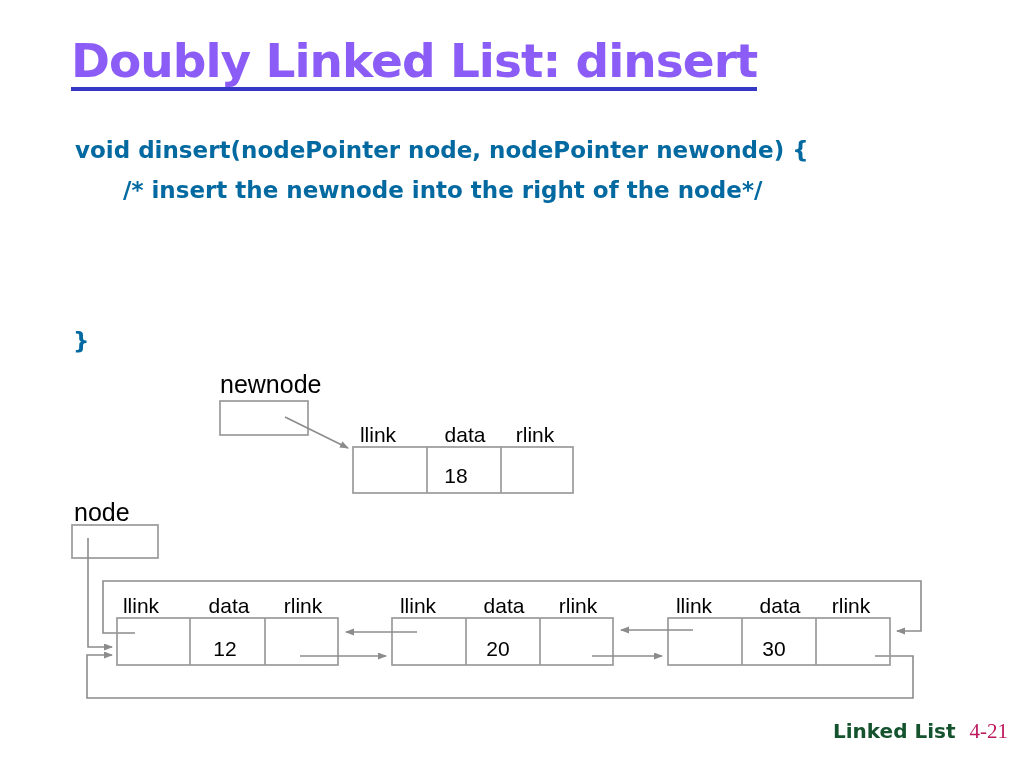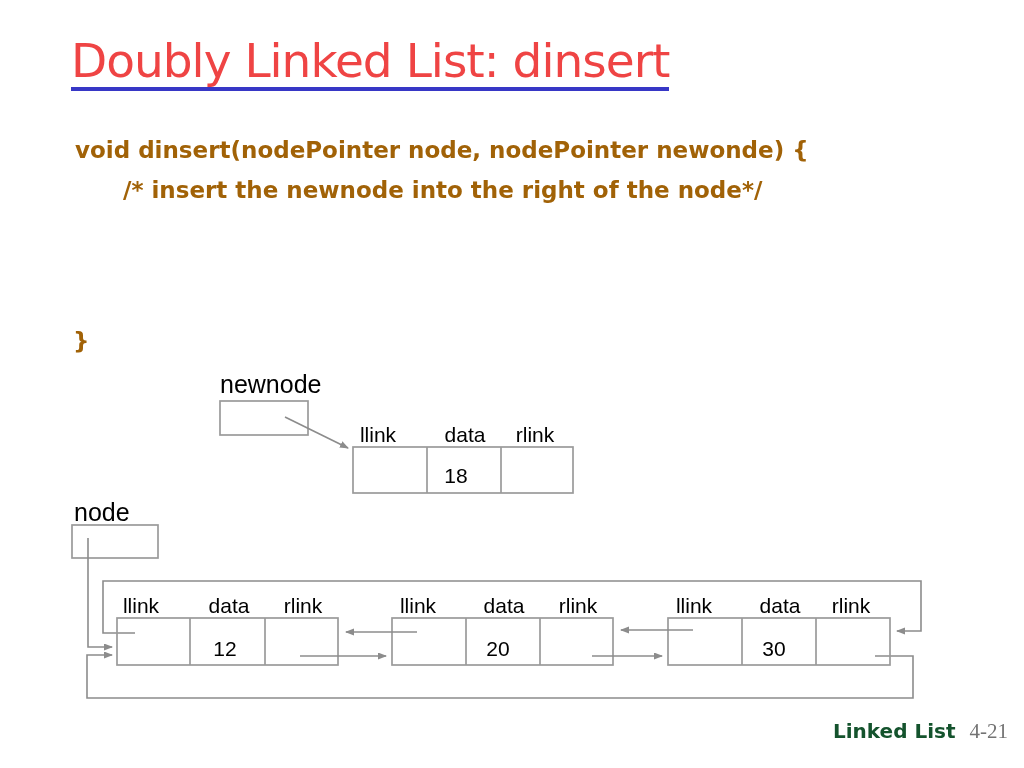--- a/index.html
+++ b/index.html
@@ -14,31 +14,31 @@
     background: #ffffff;
     overflow: hidden;
     font-family: "DejaVu Sans", "Liberation Sans", sans-serif;
   }
   .title {
     position: absolute;
     left: 71px;
     top: 36px;
     margin: 0;
     font-size: 47px;
-    font-weight: normal;
-    color: #ef4444;
+    font-weight: bold;
+    color: #8b5cf6;
     letter-spacing: -1px;
     border-bottom: 4px solid #3737c6;
     padding-bottom: 2px;
     line-height: 1.05;
     white-space: nowrap;
   }
   .code-line {
     position: absolute;
-    color: #a16207;
+    color: #0369a1;
     font-weight: bold;
     font-size: 23px;
     white-space: pre;
     line-height: 1.2;
   }
   .cl-1 { left: 75px;  top: 137px; }
   .cl-2 { left: 123px; top: 169px; margin-top: 8px; }
   .cl-3 { left: 127px; top: 214px; }
   .cl-4 { left: 127px; top: 255px; }
   .cl-5 { left: 127px; top: 296px; }
@@ -85,21 +85,21 @@
     white-space: nowrap;
   }
   .footer-label {
     font-size: 20px;
     font-weight: bold;
     color: #14532d;
   }
   .footer-page {
     font-family: "Liberation Serif", "DejaVu Serif", serif;
     font-size: 21px;
-    color: #737373;
+    color: #be185d;
     margin-left: 14px;
   }
 </style>
 </head>
 <body>
 
 <div class="slide">
 
   <h1 class="title">Doubly Linked List: dinsert</h1>
 

